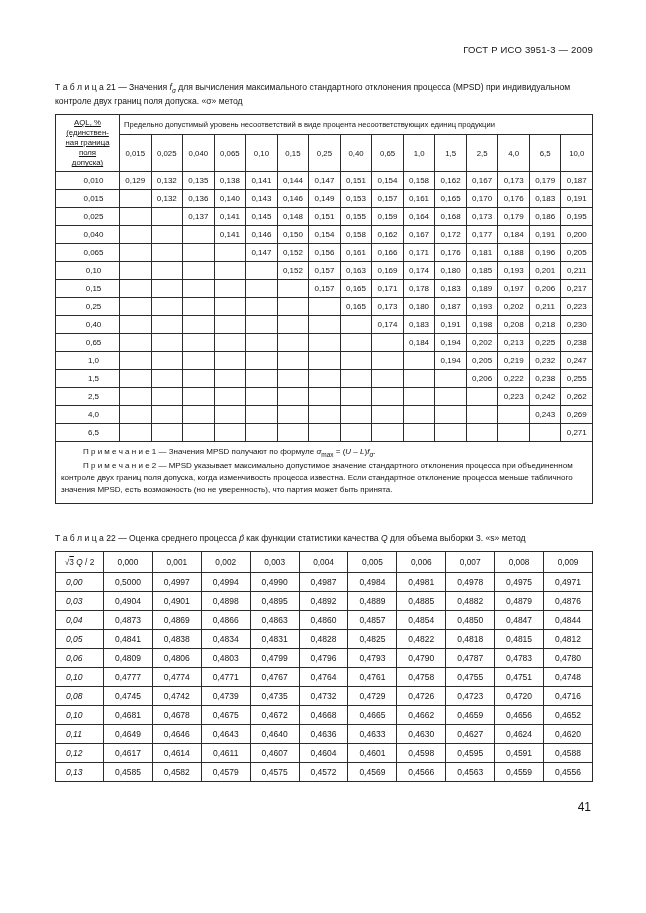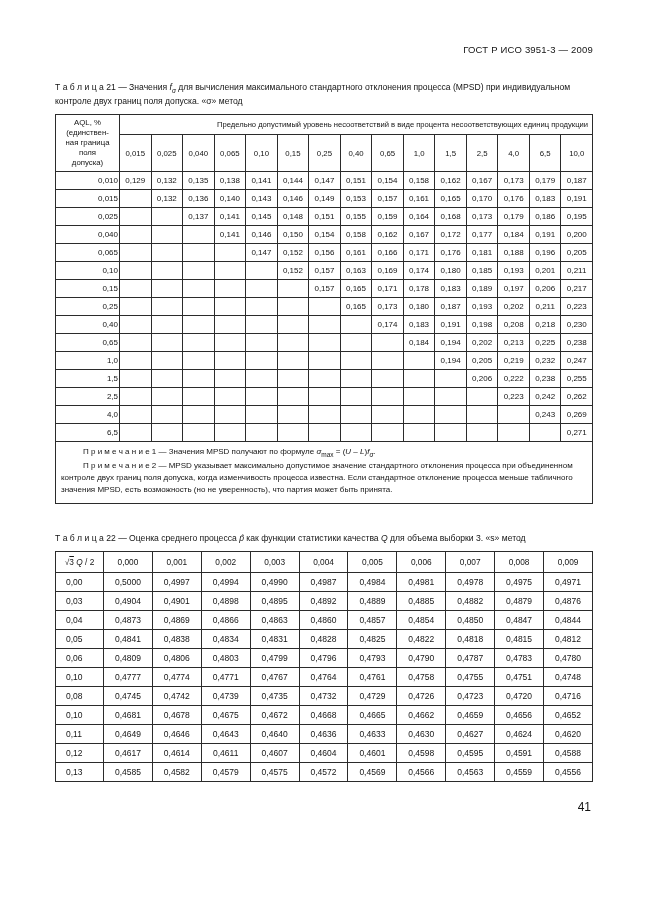--- a/index.html
+++ b/index.html
@@ -17,37 +17,37 @@
     margin-bottom:26px; letter-spacing:0.2px;
   }
   .caption { font-size:8.6px; line-height:1.4; margin-bottom:7px; text-align:left; }
   .var { font-style:italic; }
   sub { font-size:6.5px; }
   table { border-collapse:collapse; width:538px; table-layout:fixed; }
   th, td { border:1px solid #2b2b2b; font-weight:normal; }
 
   
   .t21 { font-size:8px; margin-bottom:28px; }
-  .t21 .span-head { font-size:7.6px; padding:5px 4px; text-align:right; vertical-align:middle; }
+  .t21 .span-head { font-size:7.6px; padding:5px 4px; text-align:left; vertical-align:middle; }
   .t21 .aql-head {
     width:64px; white-space:pre-line; font-size:7.8px;
-    text-align:center; vertical-align:middle; padding:3px 2px; line-height:1.3;
+    text-align:center; vertical-align:middle; padding:3px 2px; line-height:1.3;text-decoration:underline;
   }
   .t21 .col-head-row th { font-size:7.8px; text-align:center; vertical-align:middle; padding:13px 1px; }
   .t21 td { text-align:center; padding:4px 1px; }
-  .t21 td.first { text-align:right; padding-left:13px; }
+  .t21 td.first { text-align:center; padding-left:13px; }
   .t21 .notes { text-align:left; padding:4px 6px 7px 5px; font-size:8px; line-height:1.5; }
   .t21 .note { text-indent:22px; }
 
   
   .t22 { font-size:8.5px; margin-bottom:18px; }
   .t22 th { font-size:8.3px; text-align:center; vertical-align:middle; padding:5px 2px; }
   .t22 .corner { width:48px;margin-top:47px; }
   .t22 td { text-align:center; padding:4px 2px; }
-  .t22 td.first { text-align:left; padding-left:10px; }
+  .t22 td.first { text-align:left; padding-left:10px;font-style:italic; }
   .ov { text-decoration:overline; }
 
   .page-number { text-align:right; font-size:12px; padding-right:2px; }
 </style>
 </head>
 <body>
 
 <div class="page">
 
   <div class="doc-header">ГОСТ Р ИСО 3951-3 — 2009</div>

